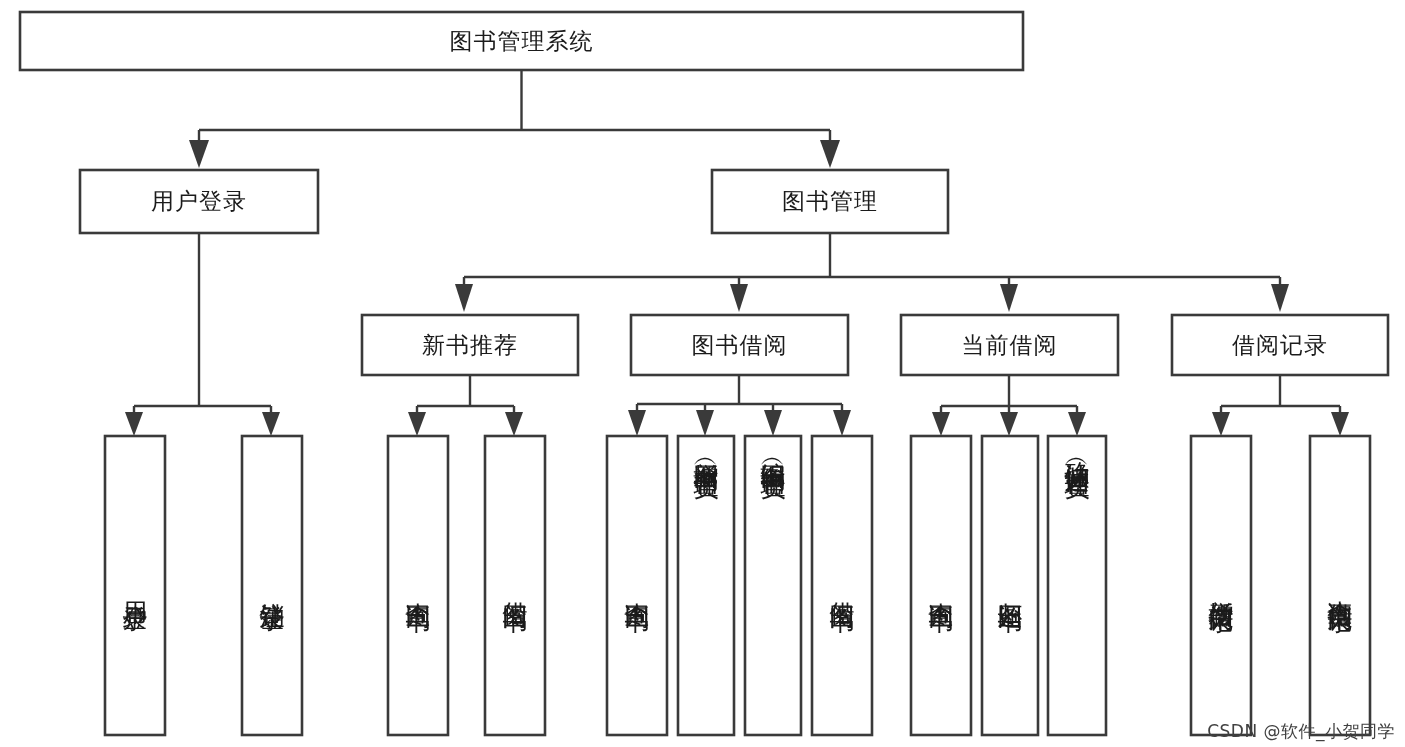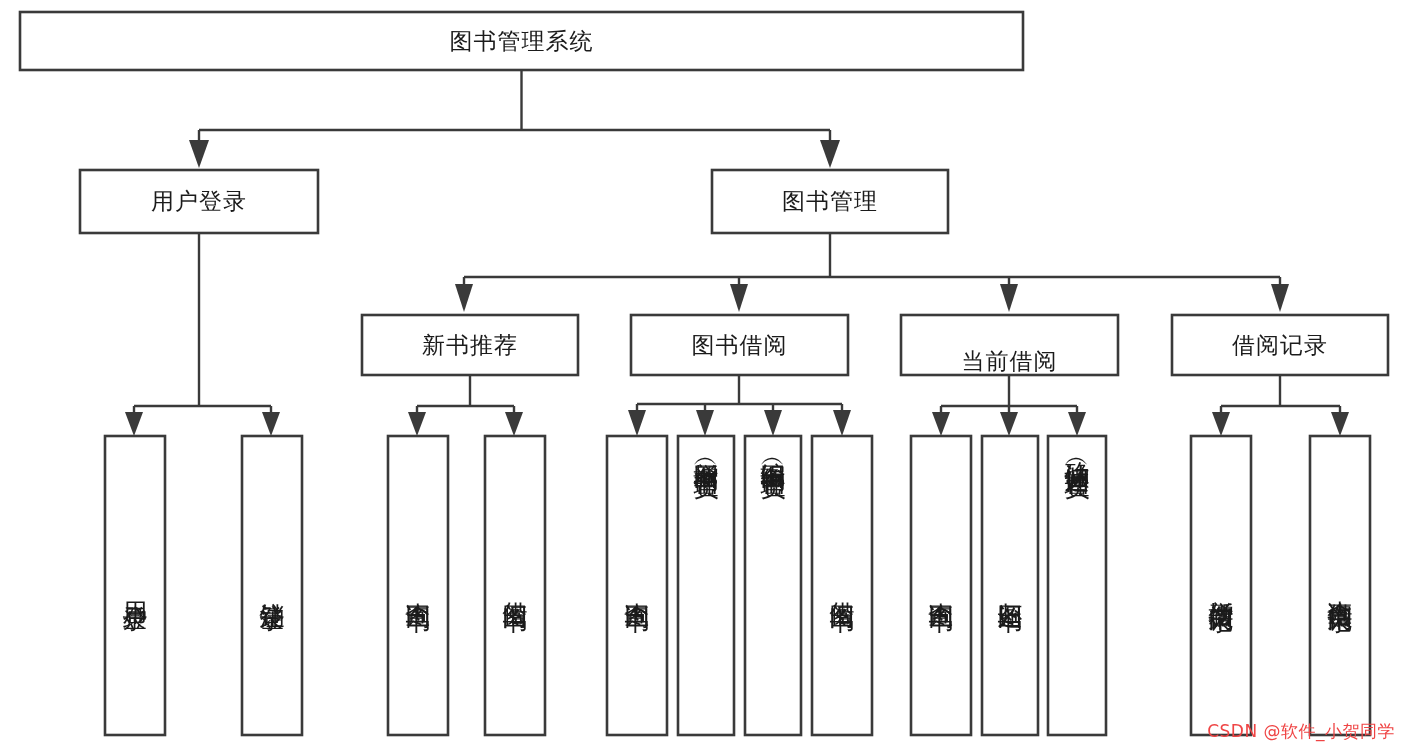--- a/index.html
+++ b/index.html
@@ -39,21 +39,21 @@
   .arrow-head {
     fill: #3a3a3a;
     stroke: none;
   }
   .watermark-text {
     position: absolute;
     right: 10px;
     bottom: 4px;
     font-family: "DejaVu Sans", "Liberation Sans", sans-serif;
     font-size: 17px;
-    color: #ef4444;
+    color: #404040;
     letter-spacing: 0.5px;
     white-space: nowrap;
     user-select: none;
   }
   .vlabel-wrap {
     position: absolute;
     display: flex;
     align-items: flex-start;
     justify-content: center;
     pointer-events: none;
@@ -183,21 +183,21 @@
     <rect class="node-box" x="1310" y="436" width="60" height="299"></rect>
   </svg>
 
   <div class="hlabel" style="left:20px; top:12px; width:1003px; height:58px;">图书管理系统</div>
 
   <div class="hlabel" style="left:80px; top:170px; width:238px; height:63px;">用户登录</div>
   <div class="hlabel" style="left:712px; top:170px; width:236px; height:63px;">图书管理</div>
 
   <div class="hlabel" style="left:362px; top:315px; width:216px; height:60px;">新书推荐</div>
   <div class="hlabel" style="left:631px; top:315px; width:217px; height:60px;border-radius:9px;">图书借阅</div>
-  <div class="hlabel" style="left:901px; top:315px; width:217px; height:60px;margin-top:16px;">当前借阅</div>
+  <div class="hlabel" style="left:901px; top:315px; width:217px; height:60px;">当前借阅</div>
   <div class="hlabel" style="left:1172px; top:315px; width:216px; height:60px;">借阅记录</div>
 
   <div class="vlabel-wrap" style="left:105px; top:436px; width:60px; height:299px; align-items:center;">
     <span class="vlabel">用户登录</span>
   </div>
   <div class="vlabel-wrap" style="left:242px; top:436px; width:60px; height:299px; align-items:center;">
     <span class="vlabel">注销登录</span>
   </div>
 
   <div class="vlabel-wrap" style="left:388px; top:436px; width:60px; height:299px; align-items:center;">

